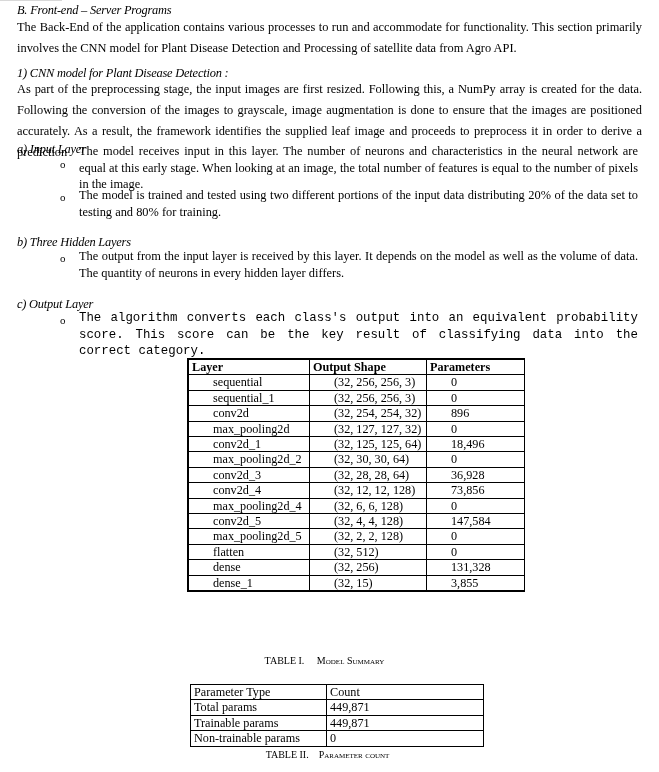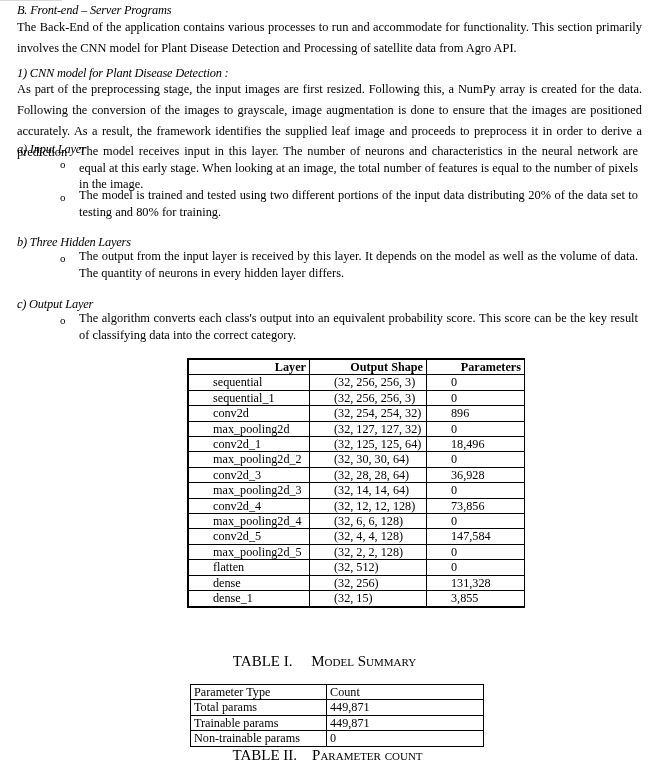--- a/index.html
+++ b/index.html
@@ -5,30 +5,30 @@
   html, body { margin:0; padding:0; background:#ffffff; }
   body { width:659px; height:772px; position:relative; overflow:hidden;
          font-family:"Liberation Serif", "DejaVu Serif", serif; color:#000; font-size:12.4px; }
   .topline { position:absolute; left:0; top:0; width:62px; height:1px; background:#d8d8d8; }
   .para { position:absolute; left:17px; width:625px; line-height:21px; text-align:justify; }
   .head { position:absolute; left:17px; line-height:16px; font-style:italic; letter-spacing:-0.2px; }
   .bullet { position:absolute; left:79px; width:559px; line-height:16.5px; text-align:justify; }
   .bmark { position:absolute; left:60px; font-size:11px; line-height:16.5px; }
   table { border-collapse:collapse; position:absolute; }
   td, th { border:1px solid #000; padding:0 3px; line-height:14.4px; height:14.4px; font-size:12.2px; white-space:nowrap; }
-  th { font-weight:bold; text-align:right; }
+  th { font-weight:bold; text-align:left; }
   #t1 { left:187px; top:358px; border-top:2px solid #000; border-bottom:2px solid #000; border-left:2px solid #000; border-right:1px solid #000; }
   #t1 td:nth-child(1), #t1 th:nth-child(1) { width:93px; }
   #t1 td:nth-child(2), #t1 th:nth-child(2) { width:89px; }
   #t1 td:nth-child(3), #t1 th:nth-child(3) { width:70px; }
   #t1 td { text-align:left;padding-left:24px; }
   #t2 { left:190px; top:684px; border:1px solid #000; }
   #t2 td:nth-child(1) { width:129px; }
   #t2 td:nth-child(2) { width:150px; }
-  .caption { position:absolute; font-size:15px; line-height:14px; text-align:center; }
+  .caption { position:absolute; font-size:10px; line-height:14px; text-align:center; }
   .sc { font-variant:small-caps; }
 </style>
 </head>
 <body>
 
 <div class="topline"></div>
 
 <div class="head" style="top:2px;">B.  Front-end – Server Programs</div>
 <div class="para" style="top:17px;">The Back-End of the application contains various processes to run and accommodate for functionality. This section primarily involves the CNN model for Plant Disease Detection and Processing of satellite data from Agro API.</div>
 
@@ -40,21 +40,21 @@
 <div class="bullet" style="top:143px;">The model receives input in this layer. The number of neurons and characteristics in the neural network are equal at this early stage. When looking at an image, the total number of features is equal to the number of pixels in the image.</div>
 <span class="bmark" style="top:189px;">o</span>
 <div class="bullet" style="top:187px;">The model is trained and tested using two different portions of the input data distributing 20% of the data set to testing and 80% for training.</div>
 
 <div class="head" style="top:234px;text-align:center;">b)  Three Hidden Layers</div>
 <span class="bmark" style="top:250px;">o</span>
 <div class="bullet" style="top:248px;">The output from the input layer is received by this layer. It depends on the model as well as the volume of data. The quantity of neurons in every hidden layer differs.</div>
 
 <div class="head" style="top:296px;">c)  Output Layer</div>
 <span class="bmark" style="top:312px;">o</span>
-<div class="bullet" style="top:310px;">The algorithm converts each class's output into an equivalent probability score. This score can be the key result of classifying data into the correct category.</div>
+<div class="bullet" style="top:310px;font-family:Liberation Mono, monospace;">The algorithm converts each class's output into an equivalent probability score. This score can be the key result of classifying data into the correct category.</div>
 
 <table id="t1">
   <thead>
     <tr>
       <th>Layer</th>
       <th>Output Shape</th>
       <th>Parameters</th>
     </tr>
   </thead>
   <tbody id="t1body">
@@ -85,25 +85,20 @@
       </tr>
       <tr>
         <td>max_pooling2d_2</td>
         <td>(32, 30, 30, 64)</td>
         <td>0</td>
       </tr>
       <tr>
         <td>conv2d_3</td>
         <td>(32, 28, 28, 64)</td>
         <td>36,928</td>
-      </tr>
-      <tr>
-        <td>max_pooling2d_3</td>
-        <td>(32, 14, 14, 64)</td>
-        <td>0</td>
       </tr>
       <tr>
         <td>conv2d_4</td>
         <td>(32, 12, 12, 128)</td>
         <td>73,856</td>
       </tr>
       <tr>
         <td>max_pooling2d_4</td>
         <td>(32, 6, 6, 128)</td>
         <td>0</td>

